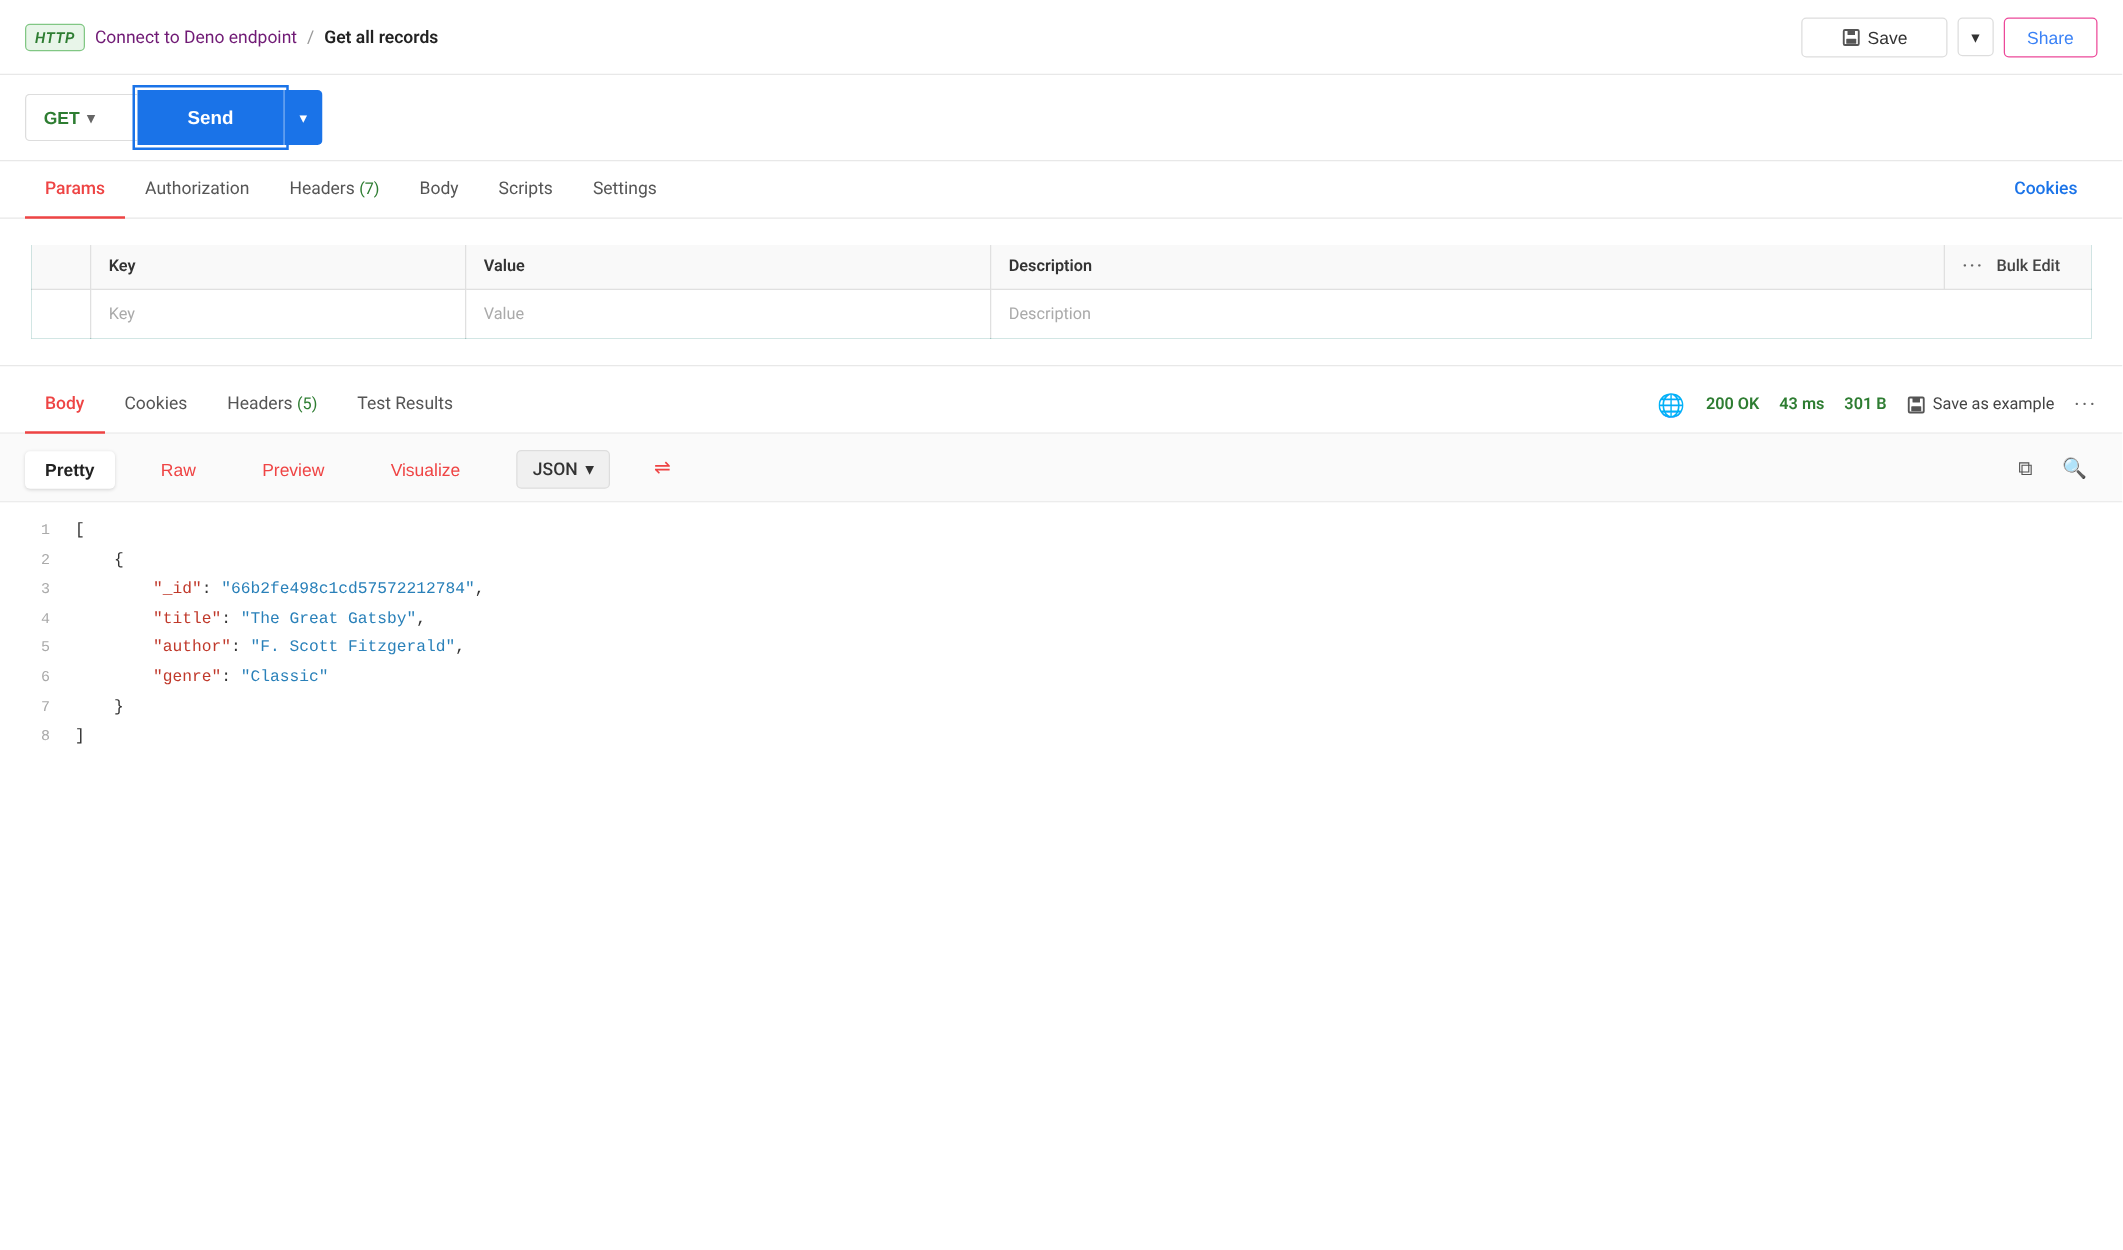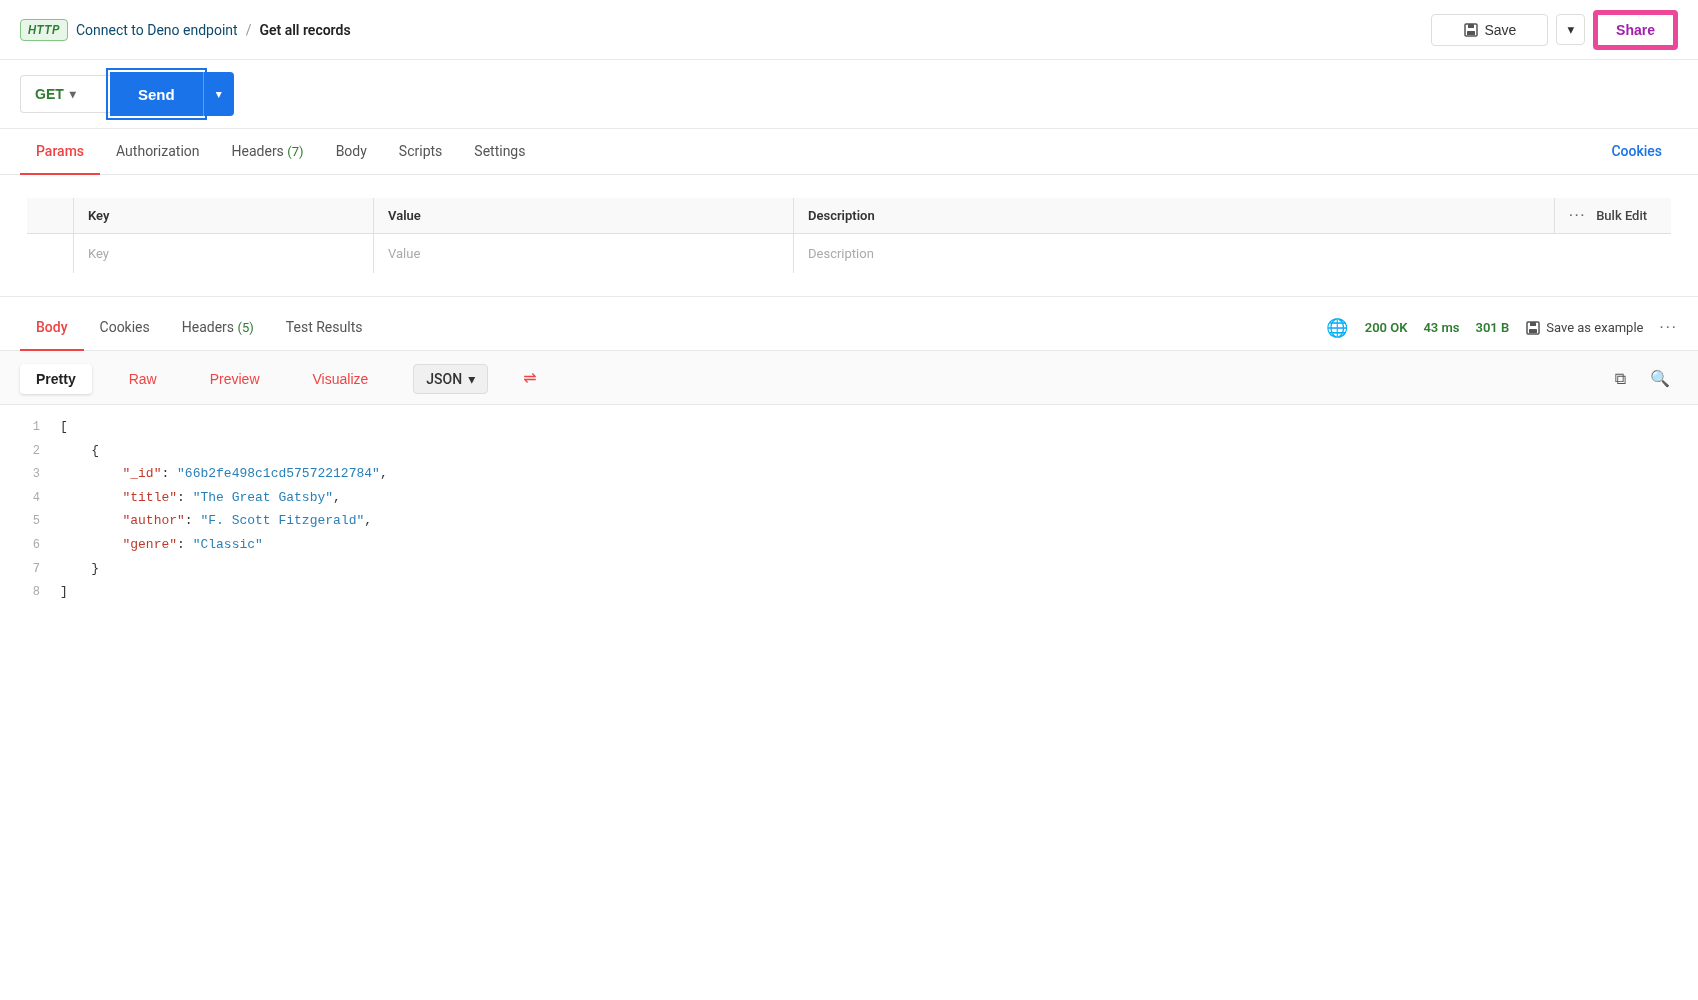--- a/index.html
+++ b/index.html
@@ -35,21 +35,21 @@
       font-size: 12px;
       font-weight: 600;
       letter-spacing: 0.5px;
       font-style: italic;
     }
     .breadcrumb-separator {
       color: #999;
       font-size: 14px;
     }
     .breadcrumb-parent {
-      color: #0c4a6e;
+      color: #701a75;
       font-size: 14px;
     }
     .breadcrumb-current {
       color: #222;
       font-size: 14px;
       font-weight: 600;
     }
     .header-right {
       display: flex;
       align-items: center;
@@ -70,27 +70,27 @@
     .save-chevron-btn {
       padding: 7px 10px;
       border: 1px solid #ddd;
       border-radius: 4px;
       background: #fff;
       cursor: pointer;
       color: #333;
     }
     .share-btn {
       padding: 7px 18px;
-      border: 5px solid #ec4899;
-      border-radius: 4px;
-      background: #fff;
-      cursor: pointer;
-      color: #a21caf;
-      font-size: 14px;
-      font-weight: 700;
+      border: 1px solid #ec4899;
+      border-radius: 4px;
+      background: #fff;
+      cursor: pointer;
+      color: #3b82f6;
+      font-size: 14px;
+      font-weight: 400;
     }
 
     
     .url-bar {
       display: flex;
       align-items: center;
       padding: 12px 20px;
       gap: 0;
       border-bottom: 1px solid #e8e8e8;
     }
@@ -118,21 +118,21 @@
       font-size: 14px;
       outline: none;
       color: #333;
       height: 44px;
     }
     .send-btn-group {
       display: flex;
       align-items: stretch;
     }
     .send-btn {
-      padding: 10px 28px;
+      padding: 10px 40px;
       background: #1a73e8;
       color: #fff;
       border: none;
       font-size: 15px;
       font-weight: 600;
       cursor: pointer;
       height: 44px;
       border-radius: 0;
       outline: 2px solid #1a73e8;
       outline-offset: 2px;
@@ -188,21 +188,21 @@
       font-size: 14px;
       font-weight: 600;
       color: #222;
       margin-bottom: 12px;
     }
 
     
     .params-table {
       width: 100%;
       border-collapse: collapse;
-      border: 7px solid #0f766e;
+      border: 5px solid #0f766e;
       border-radius: 4px;
       overflow: hidden;
     }
     .params-table th {
       background: #f9f9f9;
       padding: 10px 14px;
       text-align: left;
       font-size: 13px;
       font-weight: 600;
       color: #333;

